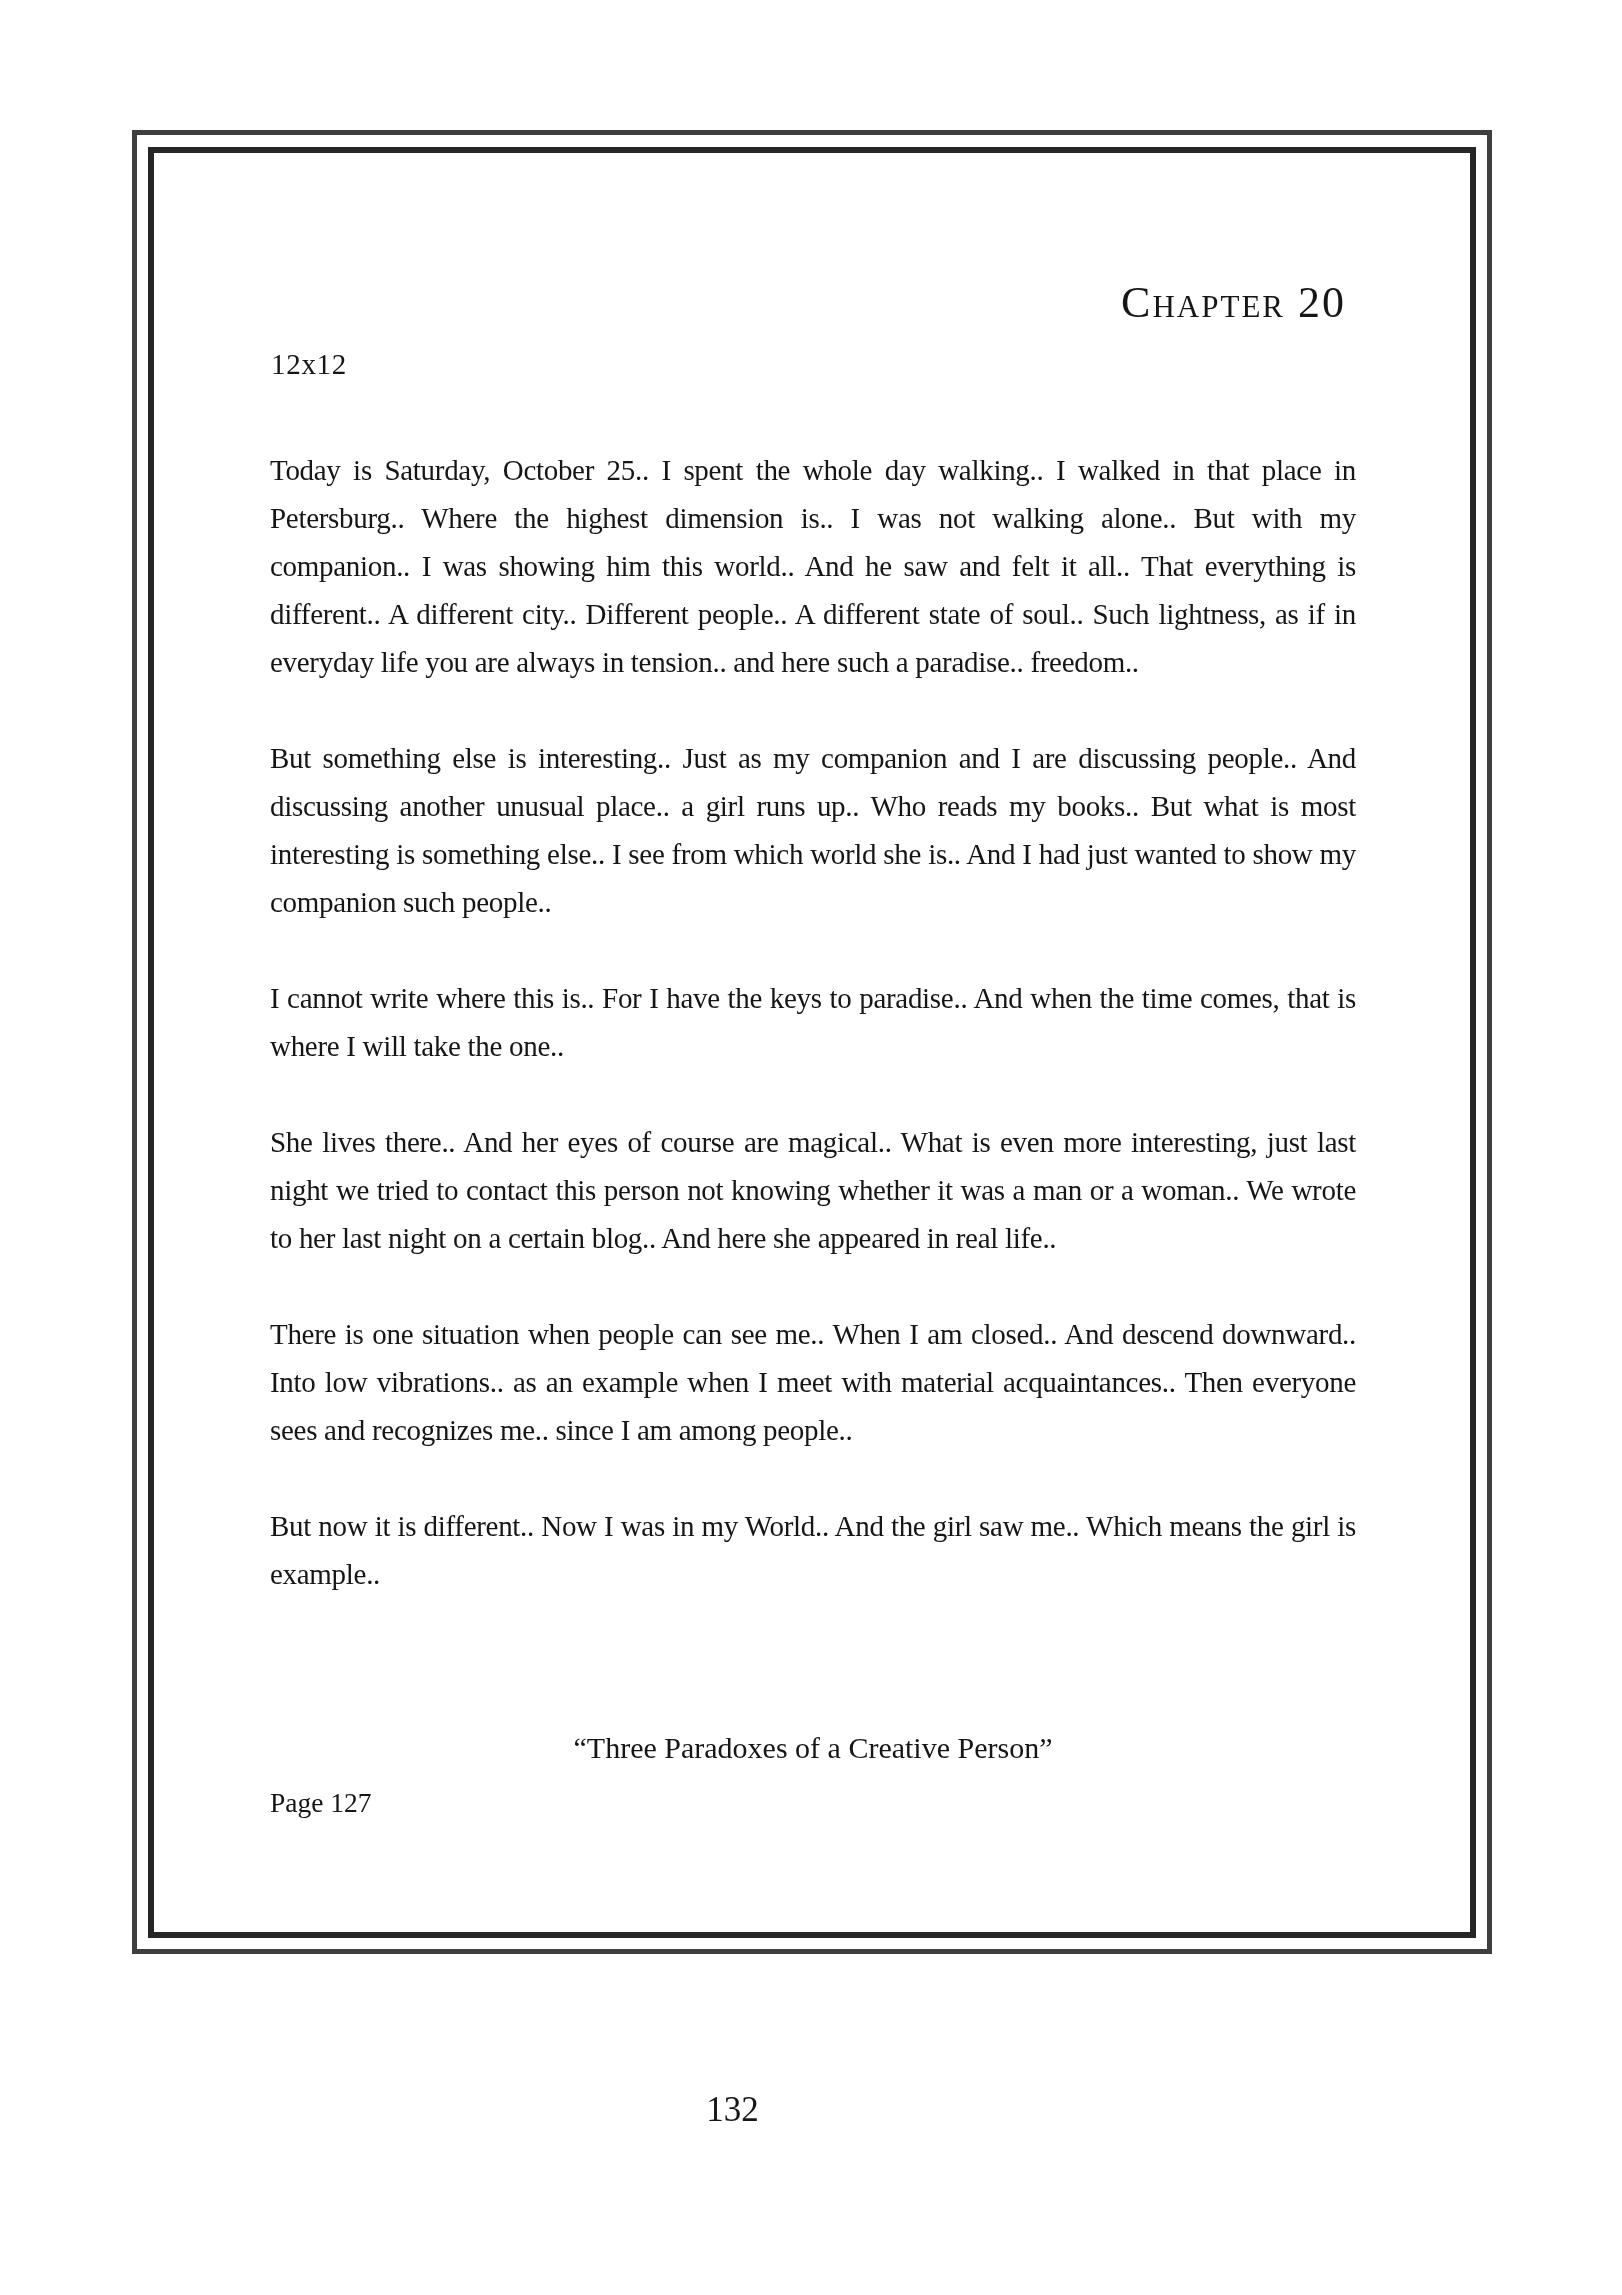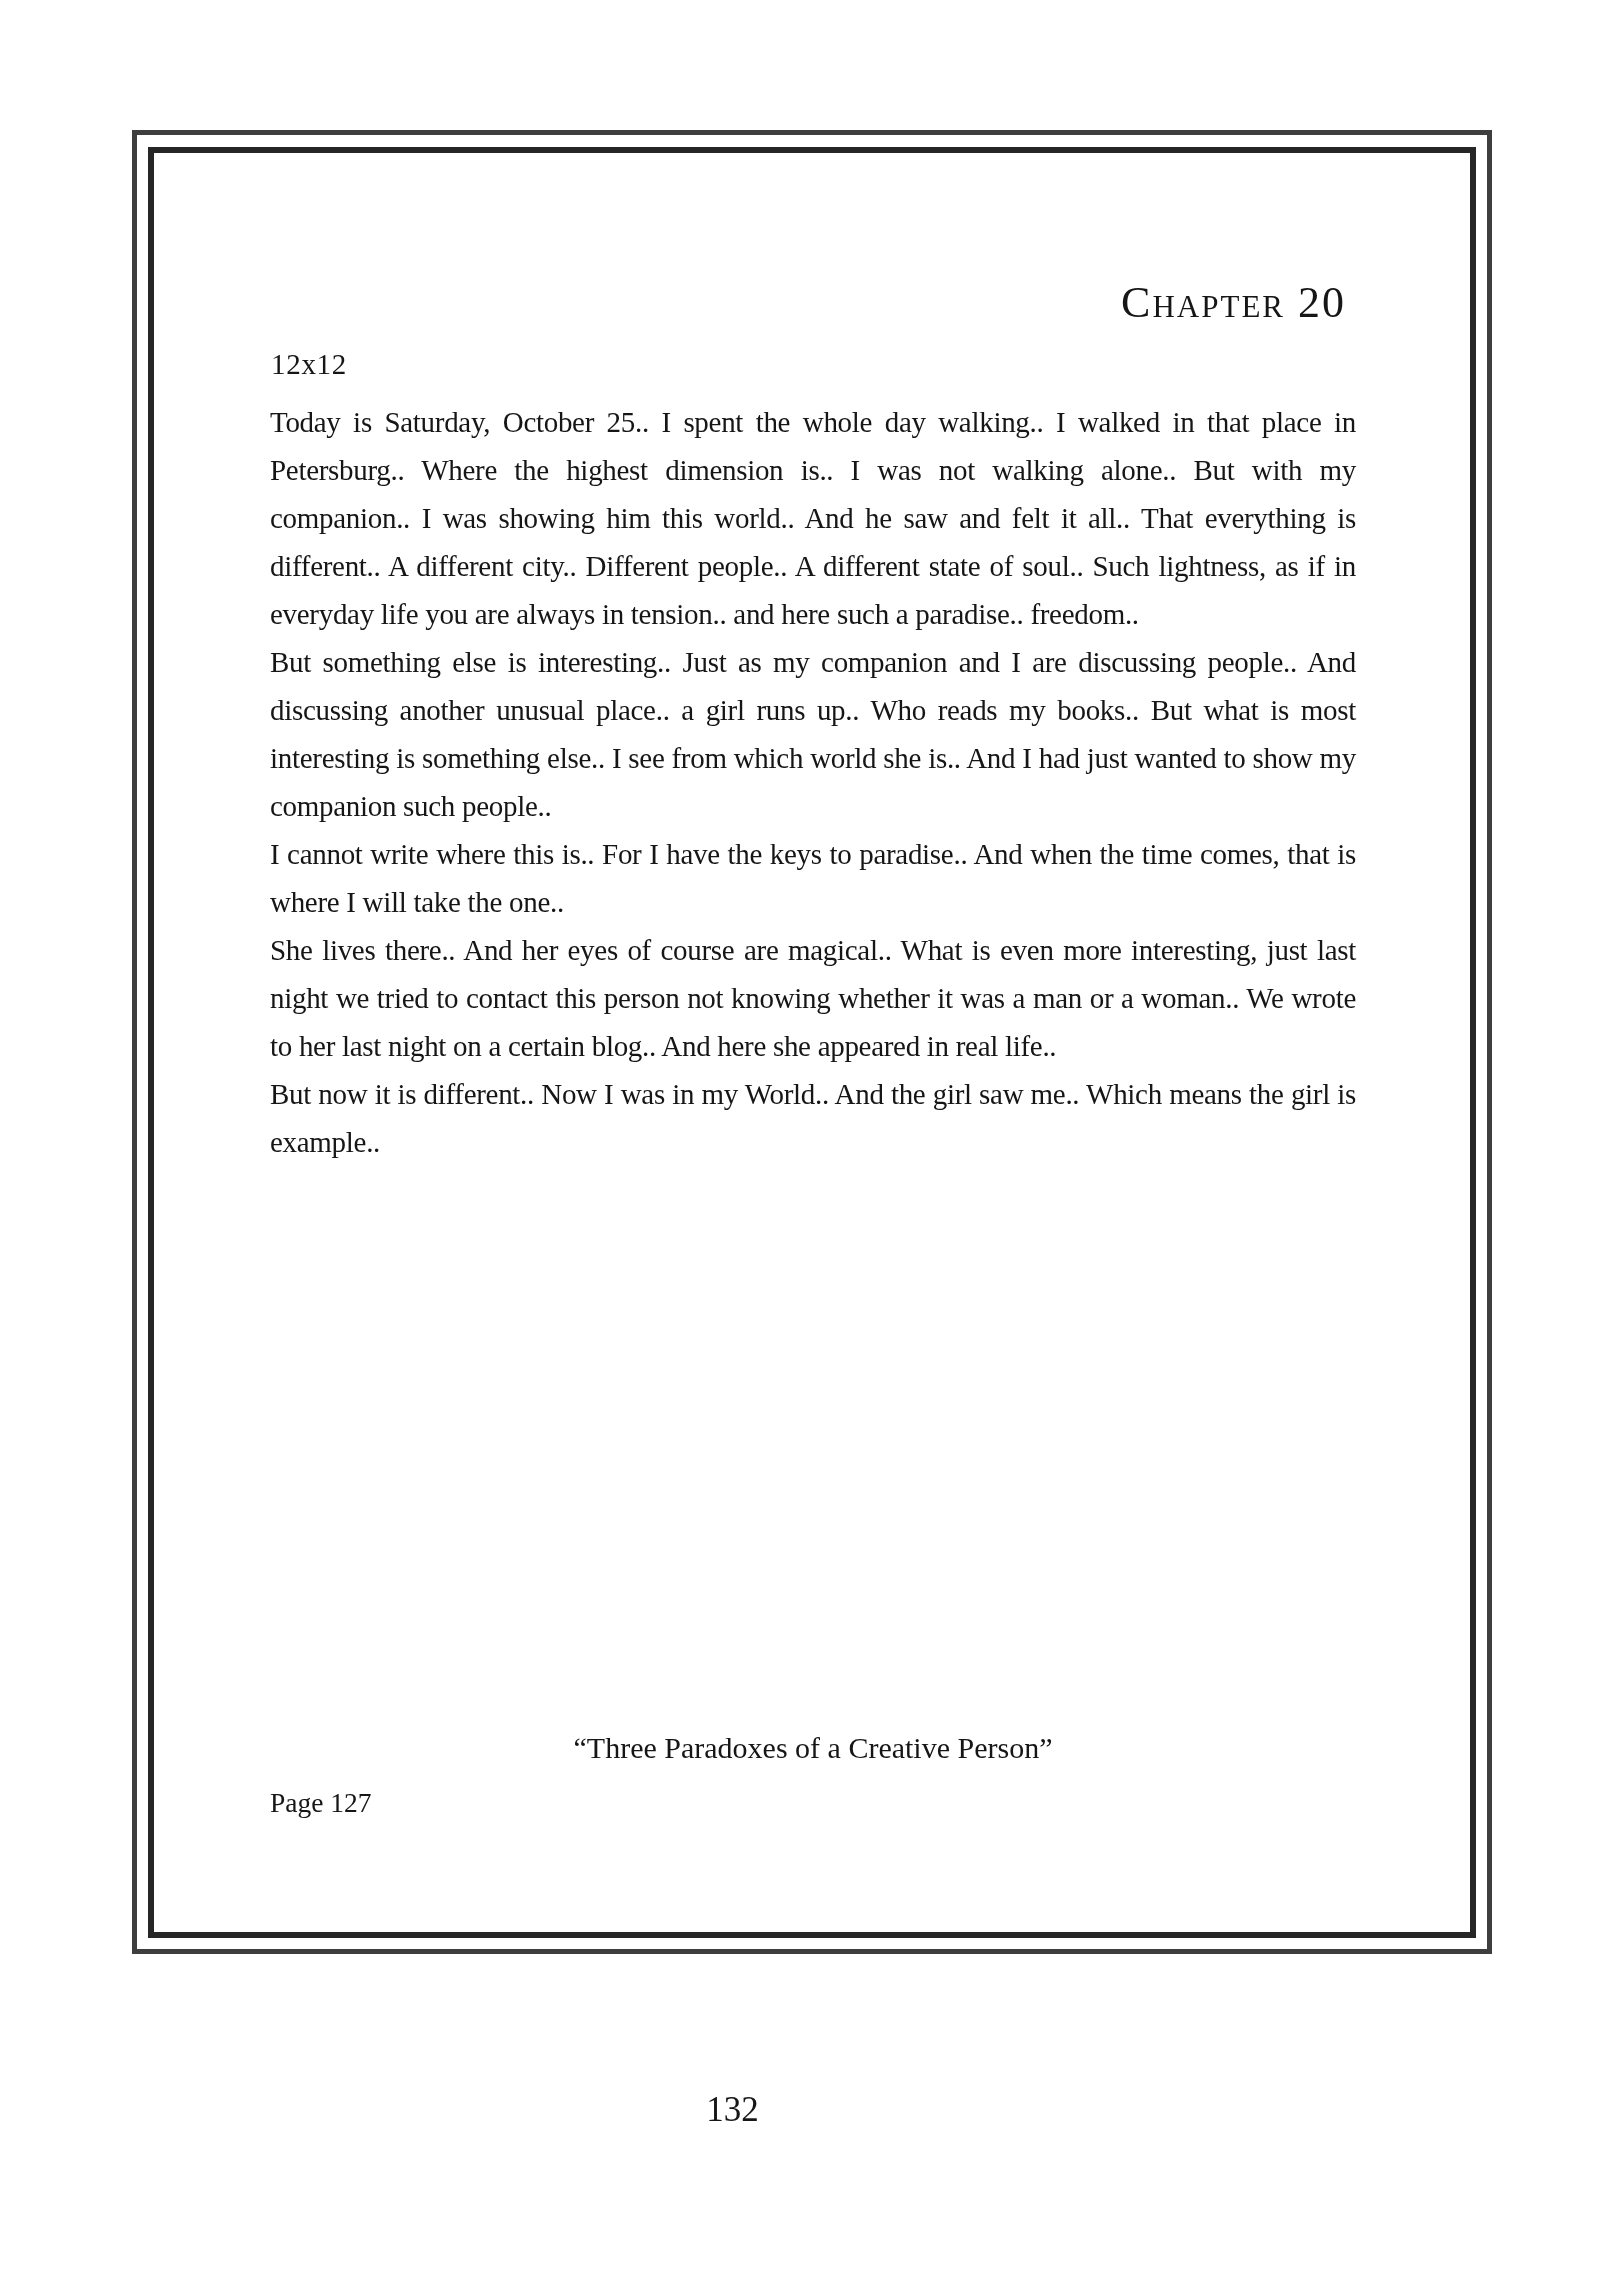--- a/index.html
+++ b/index.html
@@ -46,20 +46,21 @@
   .body-text {
     position: absolute;
     left: 270px; top: 398px;
     width: 1086px;
   }
   .para {
     font-size: 29px;
     line-height: 48px;
     text-align: justify;
     letter-spacing: -0.3px;
+    margin-top: 48px;
   }
 
   .closing-title {
     position: absolute;
     left: 270px; top: 1731px;
     width: 1086px;
     text-align: center;
     font-size: 30px;
   }
   .closing-page-ref {
@@ -89,20 +90,21 @@
 
   <div class="chapter-heading">Chapter 20</div>
 
   <div class="entry-label">12x12</div>
 
   <div class="body-text">
       <p class="para">Today is Saturday, October 25.. I spent the whole day walking.. I walked in that place in Petersburg.. Where the highest dimension is.. I was not walking alone.. But with my companion.. I was showing him this world.. And he saw and felt it all.. That everything is different.. A different city.. Different people.. A different state of soul.. Such lightness, as if in everyday life you are always in tension.. and here such a paradise.. freedom..</p>
       <p class="para">But something else is interesting.. Just as my companion and I are discussing people.. And discussing another unusual place.. a girl runs up.. Who reads my books.. But what is most interesting is something else.. I see from which world she is.. And I had just wanted to show my companion such people..</p>
       <p class="para">I cannot write where this is.. For I have the keys to paradise.. And when the time comes, that is where I will take the one..</p>
       <p class="para">She lives there.. And her eyes of course are magical.. What is even more interesting, just last night we tried to contact this person not knowing whether it was a man or a woman.. We wrote to her last night on a certain blog.. And here she appeared in real life..</p>
+      <p class="para">There is one situation when people can see me.. When I am closed.. And descend downward.. Into low vibrations.. as an example when I meet with material acquaintances.. Then everyone sees and recognizes me.. since I am among people..</p>
       <p class="para">But now it is different.. Now I was in my World.. And the girl saw me.. Which means the girl is example..</p>
     </div>
 
   <div class="closing-title">“Three Paradoxes of a Creative Person”</div>
 
   <div class="closing-page-ref">Page 127</div>
 
   <div class="page-number">132</div>
 
 </div>

